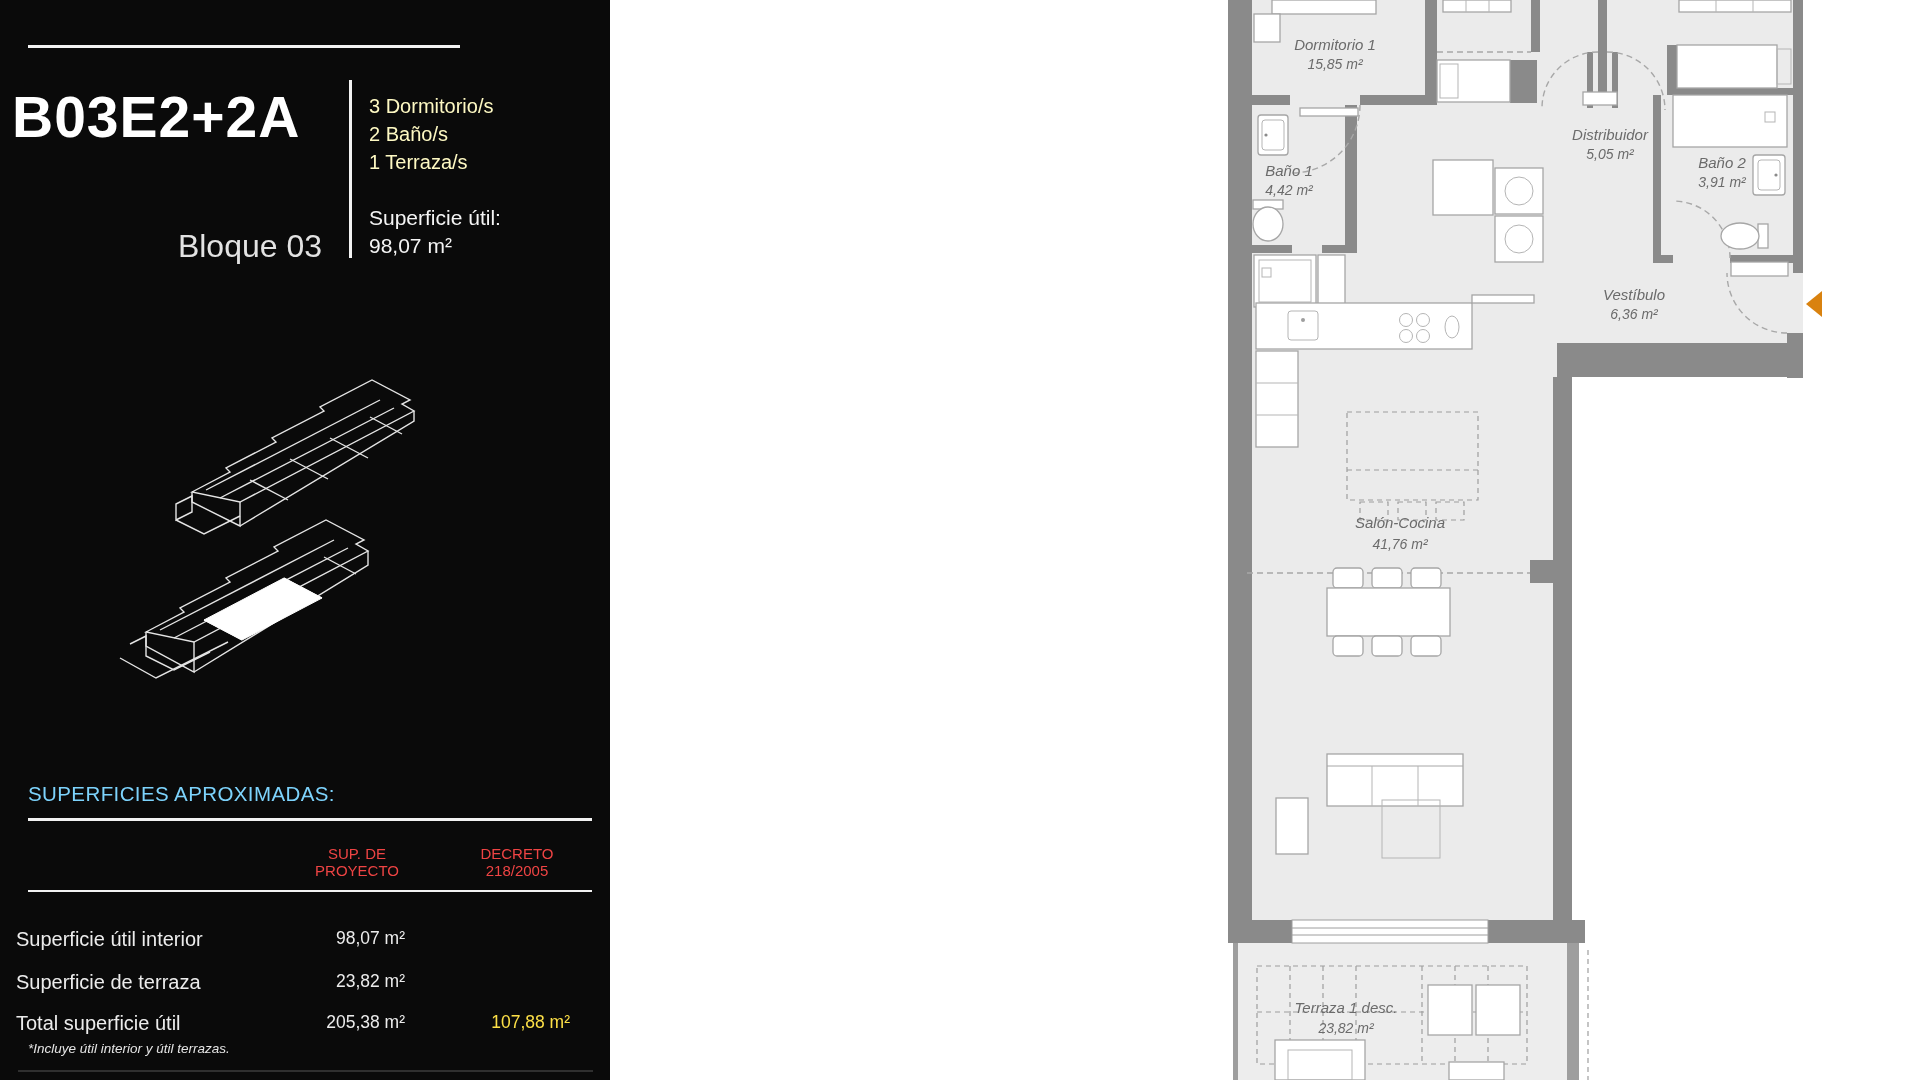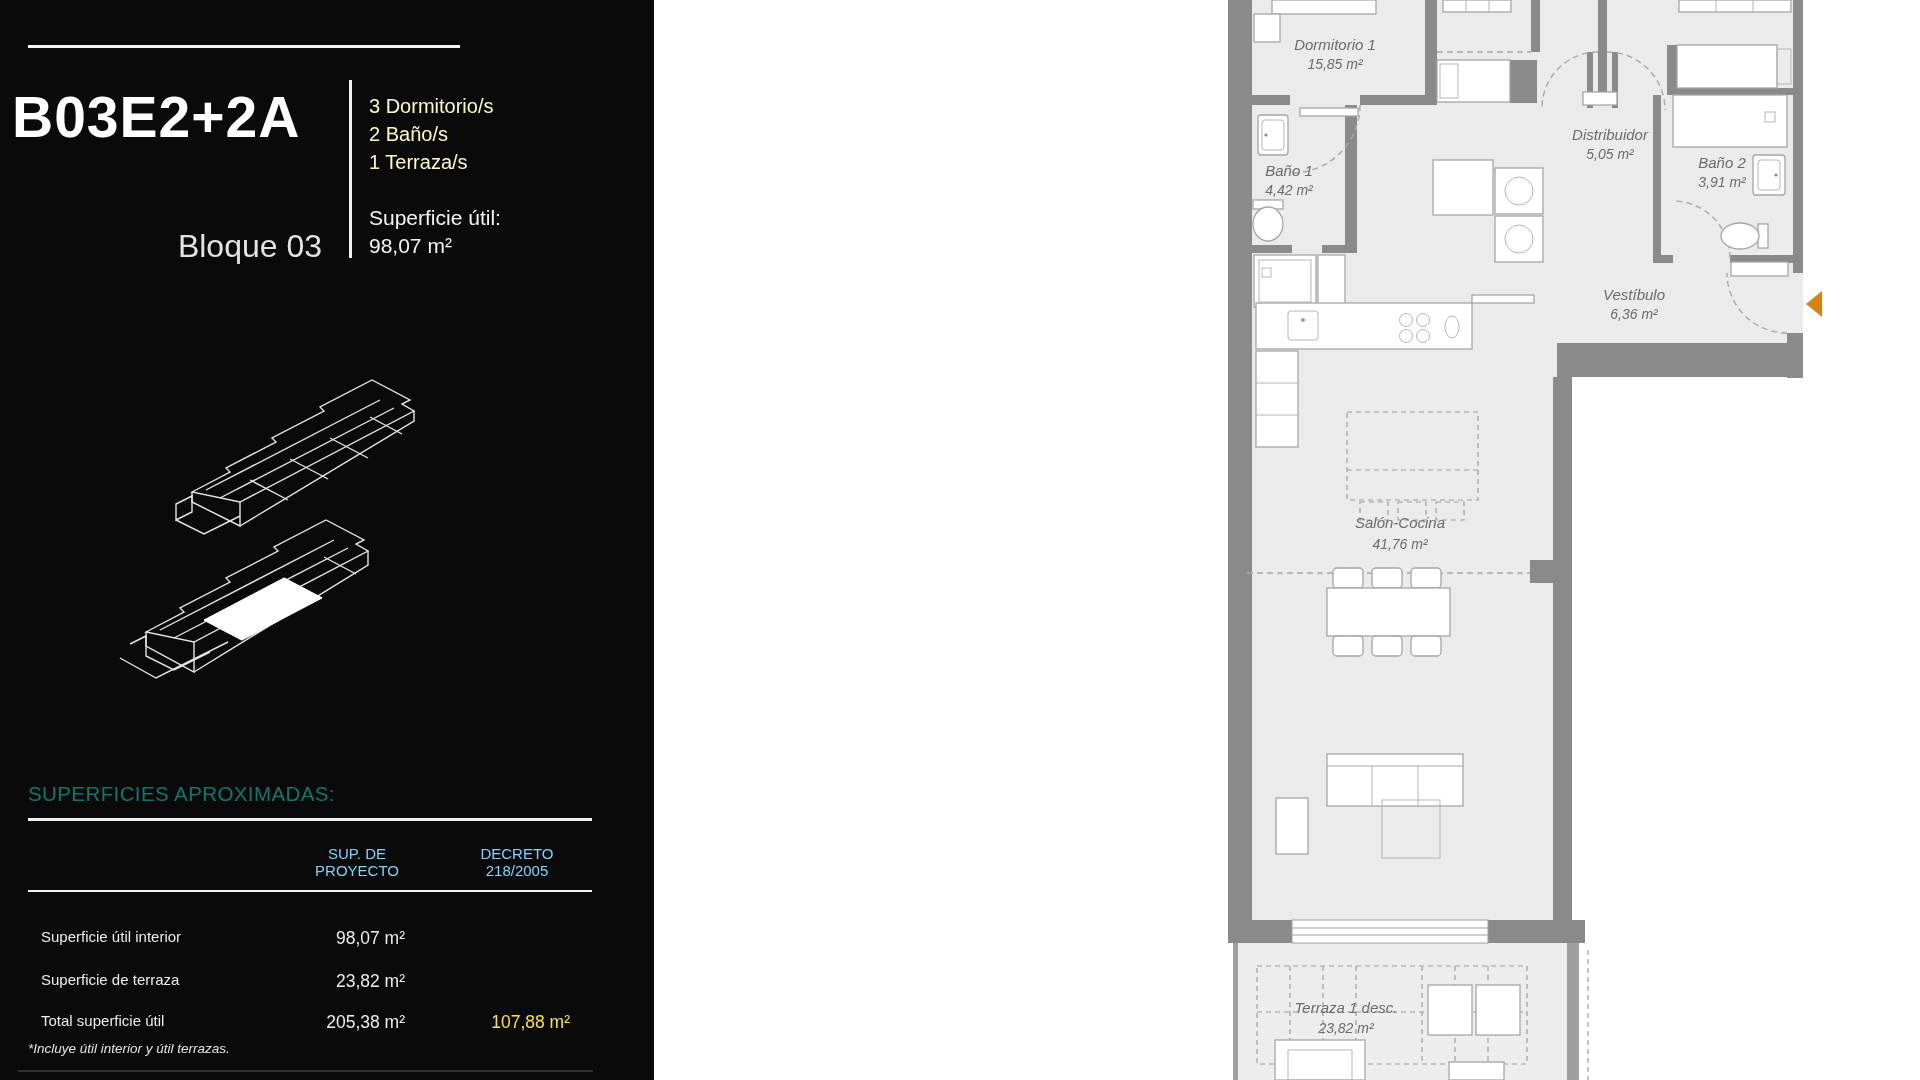--- a/index.html
+++ b/index.html
@@ -1,28 +1,28 @@
 <!DOCTYPE html>
 <html><head>
 <meta charset="utf-8">
 <style>
   html,body{margin:0;padding:0;background:#ffffff;width:1920px;height:1080px;overflow:hidden;
             font-family:"Liberation Sans", sans-serif;}
   .abs{position:absolute;}
   
-  #sidebar{position:absolute;left:0;top:0;width:610px;height:1080px;background:#0a0a0a;color:#f2f2f2;padding-left:44px;}
+  #sidebar{position:absolute;left:0;top:0;width:610px;height:1080px;background:#0a0a0a;color:#f2f2f2;}
   .rule{position:absolute;background:#f2f2f2;}
   .unit-code{position:absolute;left:12px;top:84px;font-size:57px;font-weight:800;letter-spacing:1px;color:#ffffff;white-space:nowrap;}
   .features{position:absolute;left:369px;top:92px;font-size:20px;line-height:28px;color:#fef9c3;}
   .area-label{position:absolute;left:369px;top:206px;font-size:21px;color:#f4f4f4;}
   .area-value{position:absolute;left:369px;top:234px;font-size:21px;color:#f4f4f4;}
   .block-label{position:absolute;left:130px;top:228px;width:192px;text-align:right;font-size:32px;color:#e3e3e3;}
-  .surf-heading{position:absolute;left:28px;top:782px;font-size:20.5px;letter-spacing:.4px;color:#0f766e;}
-  .col-head{position:absolute;top:845px;width:130px;text-align:center;font-size:15px;line-height:17px;color:#7dd3fc;}
-  .t-label{position:absolute;left:41px;font-size:15px;color:#ececec;white-space:nowrap;}
+  .surf-heading{position:absolute;left:28px;top:782px;font-size:20.5px;letter-spacing:.4px;color:#7dd3fc;}
+  .col-head{position:absolute;top:845px;width:130px;text-align:center;font-size:15px;line-height:17px;color:#ef4444;}
+  .t-label{position:absolute;left:16px;font-size:20px;color:#ececec;white-space:nowrap;}
   .t-proj{position:absolute;left:255px;width:150px;text-align:right;font-size:17.5px;color:#ececec;}
   .t-dec{position:absolute;left:420px;width:150px;text-align:right;font-size:17.5px;color:#fde047;}
   .footnote{position:absolute;left:28px;top:1041px;font-size:13.5px;font-style:italic;color:#e5e5e5;}
   
   #plan{position:absolute;left:1200px;top:0;width:720px;height:1080px;}
   .room-name{font-size:15px;font-style:italic;fill:#6b6b6b;}
   .room-area{font-size:14px;font-style:italic;fill:#6b6b6b;}
   .wall{fill:#8a8a8a;}
   .furn{fill:#ffffff;stroke:#a6a6a6;stroke-width:1.3;}
   .furn-thin{fill:none;stroke:#b5b5b5;stroke-width:1;}

